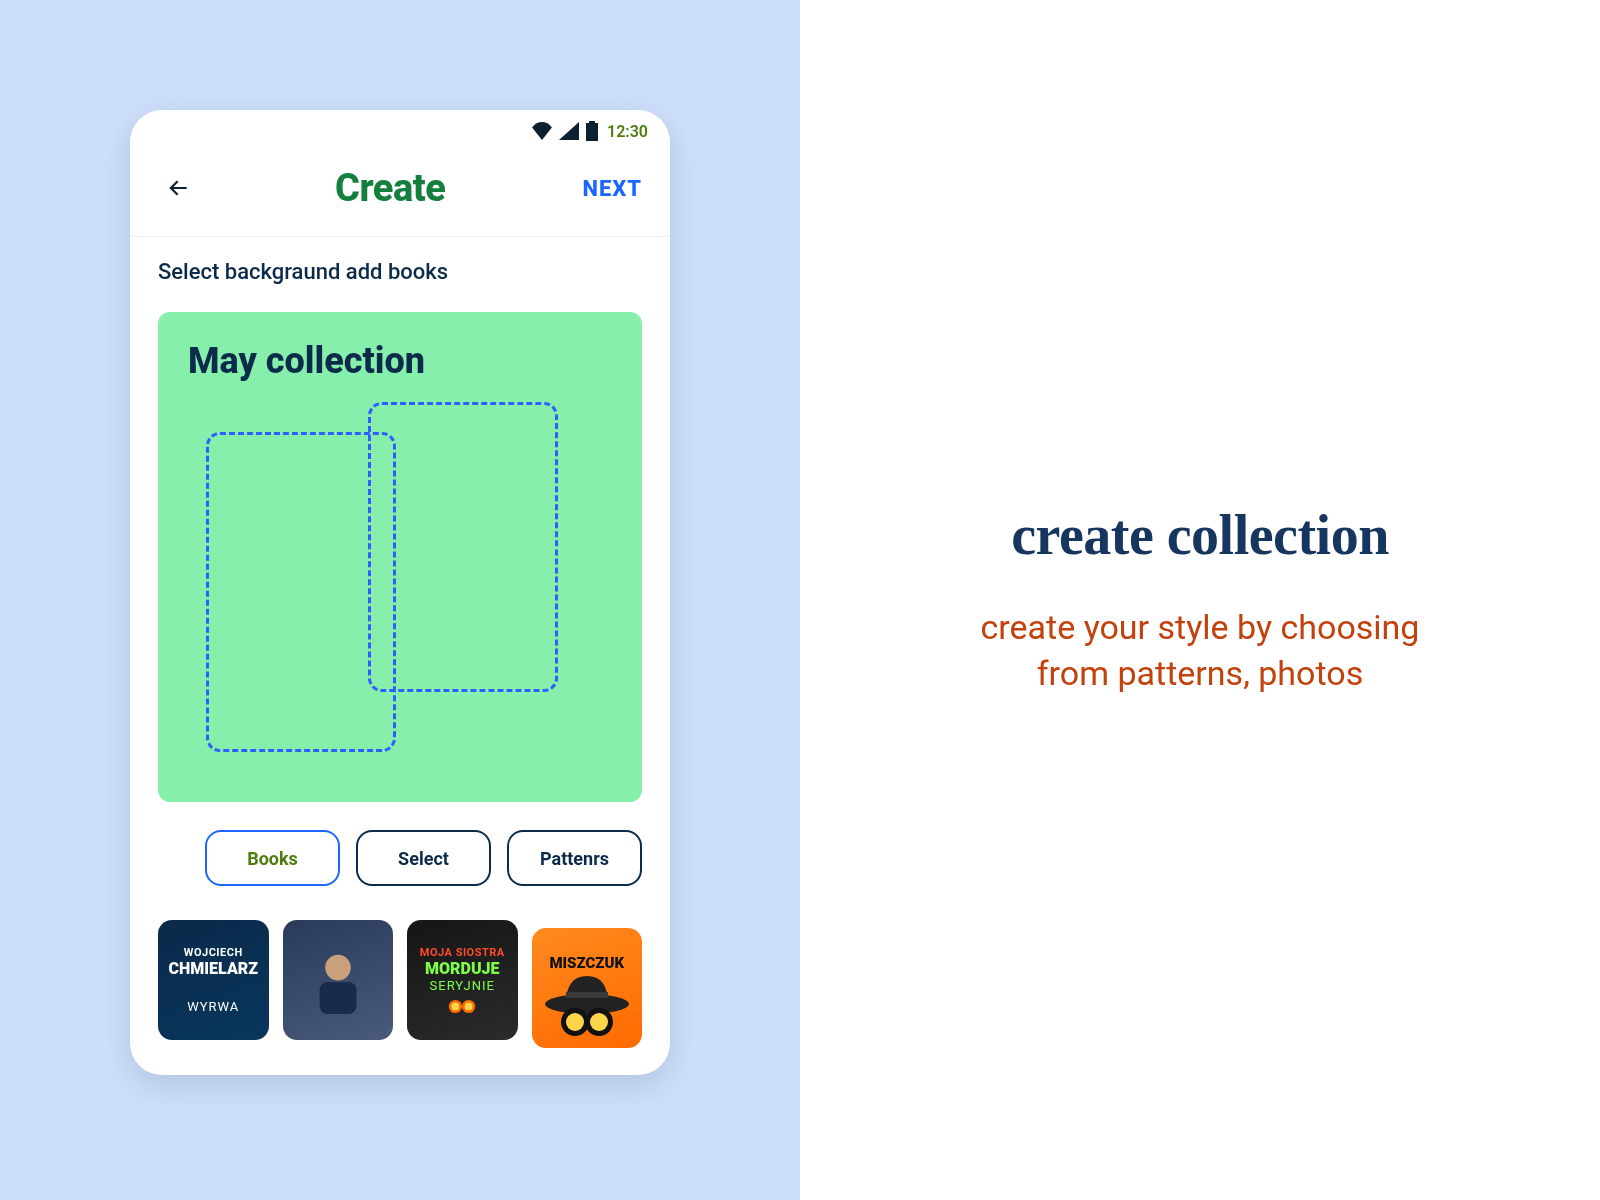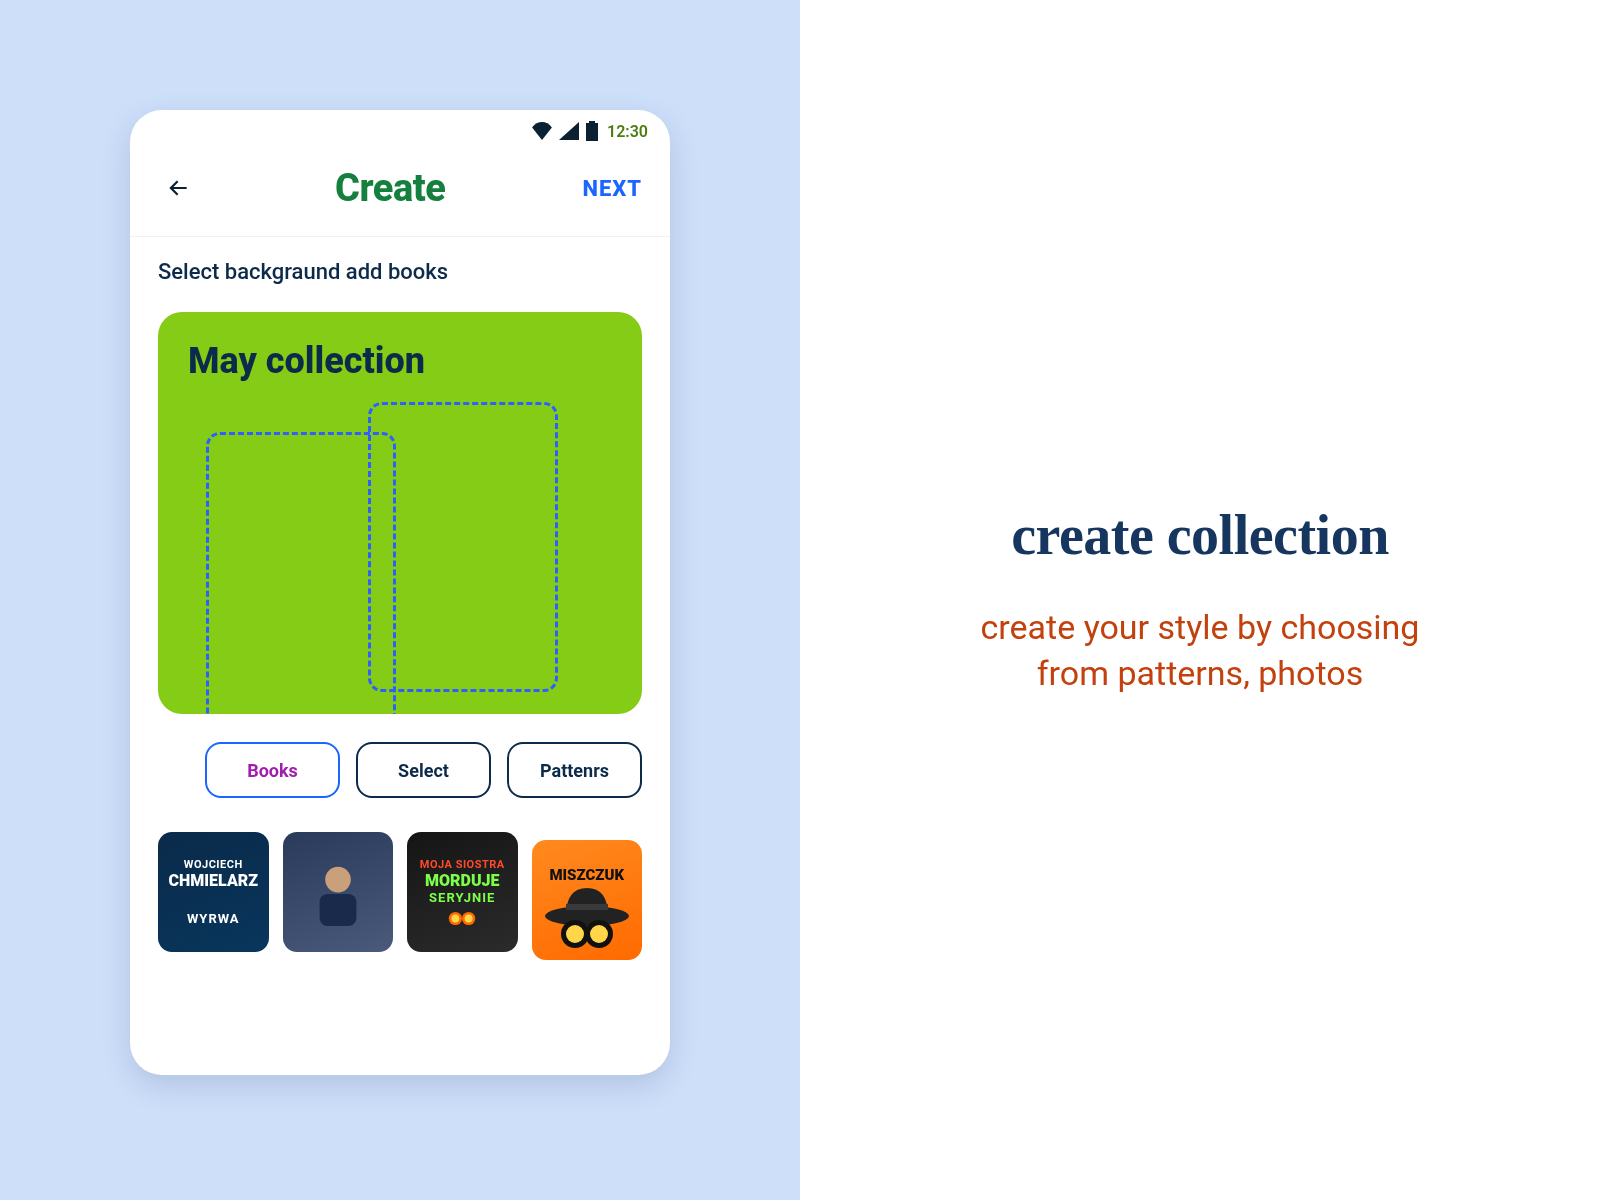--- a/index.html
+++ b/index.html
@@ -35,43 +35,43 @@
   .back { width: 40px; height: 40px; display:flex; align-items:center; justify-content:center; cursor:pointer; }
   .title { font-size: 38px; font-weight: 800; color: #15803d; letter-spacing: -0.5px; }
   .next { color: #1b66ff; font-weight: 800; font-size: 22px; letter-spacing: 1px; cursor:pointer; }
 
   .divider { height: 1px; background: #eef1f5; }
 
   .content { padding: 22px 28px 0 28px; display:flex; flex-direction:column; gap: 28px; flex:1; }
   .instr { font-size: 22px; color: #0c2a4a; font-weight: 500; }
 
   .canvas {
-    background: #84cc16; border-radius: 24px; height: 402px; position: relative; padding: 28px 30px; overflow:hidden;
+    background: #86efac; border-radius: 12px; height: 490px; position: relative; padding: 28px 30px; overflow:hidden;
   }
   .canvas .ctitle { font-size: 36px; font-weight: 800; color: #0c2a4a; }
   .slot {
     position: absolute; border: 3px dashed #2f5fff; border-radius: 14px; background: transparent;
   }
   .slot.a { top: 90px; left: 210px; width: 190px; height: 290px; z-index: 1; }
   .slot.b { top: 120px; left: 48px; width: 190px; height: 320px; z-index: 2; }
 
   .tabs { display: flex; gap: 16px; }
   .tab {
     flex: 1; height: 56px; border-radius: 16px; display:flex; align-items:center; justify-content:center; font-weight: 700; font-size: 18px; cursor:pointer; background:#fff;
   }
-  .tab.active { border: 2.5px solid #1b66ff; color: #a21caf; margin-left: 47px; }
+  .tab.active { border: 2.5px solid #1b66ff; color: #4d7c0f; margin-left: 47px; }
   .tab.inactive { border: 2.5px solid #0c2a4a; color: #0c2a4a; }
 
   .covers { display:flex; gap:14px; margin-top: 6px; }
   .cover {
     width: 116px; height: 120px; border-radius: 14px; overflow:hidden; display:flex; flex-direction:column; align-items:center; justify-content:flex-start; padding:26px 6px; color:#fff; cursor:pointer; position:relative;
   }
   .cover .l1 { font-size: 11px; font-weight:700; text-align:center; letter-spacing:.5px; }
   .cover .l2 { font-size: 16px; font-weight:900; text-align:center; }
-  .cover .l3 { font-size: 13px; font-weight:700; text-align:center; letter-spacing:1px; }
+  .cover .l3 { font-size: 13px; font-weight:400; text-align:center; letter-spacing:1px; }
   .cover.c1 { background: linear-gradient(160deg,#0a2a4a,#08365c); }
   .cover.c2 { background: linear-gradient(160deg,#2a3a5a,#4a5a7a); }
   .cover.c3 { background: linear-gradient(160deg,#151515,#2b2b2b); color:#7dff4a; }
   .cover.c4 { background: linear-gradient(160deg,#ff8a1f,#ff6a00); margin-top: 8px; }
   .cover .hat { position:absolute; bottom:8px; }
 </style>
 </head>
 <body>
 
 <div class="stage">

